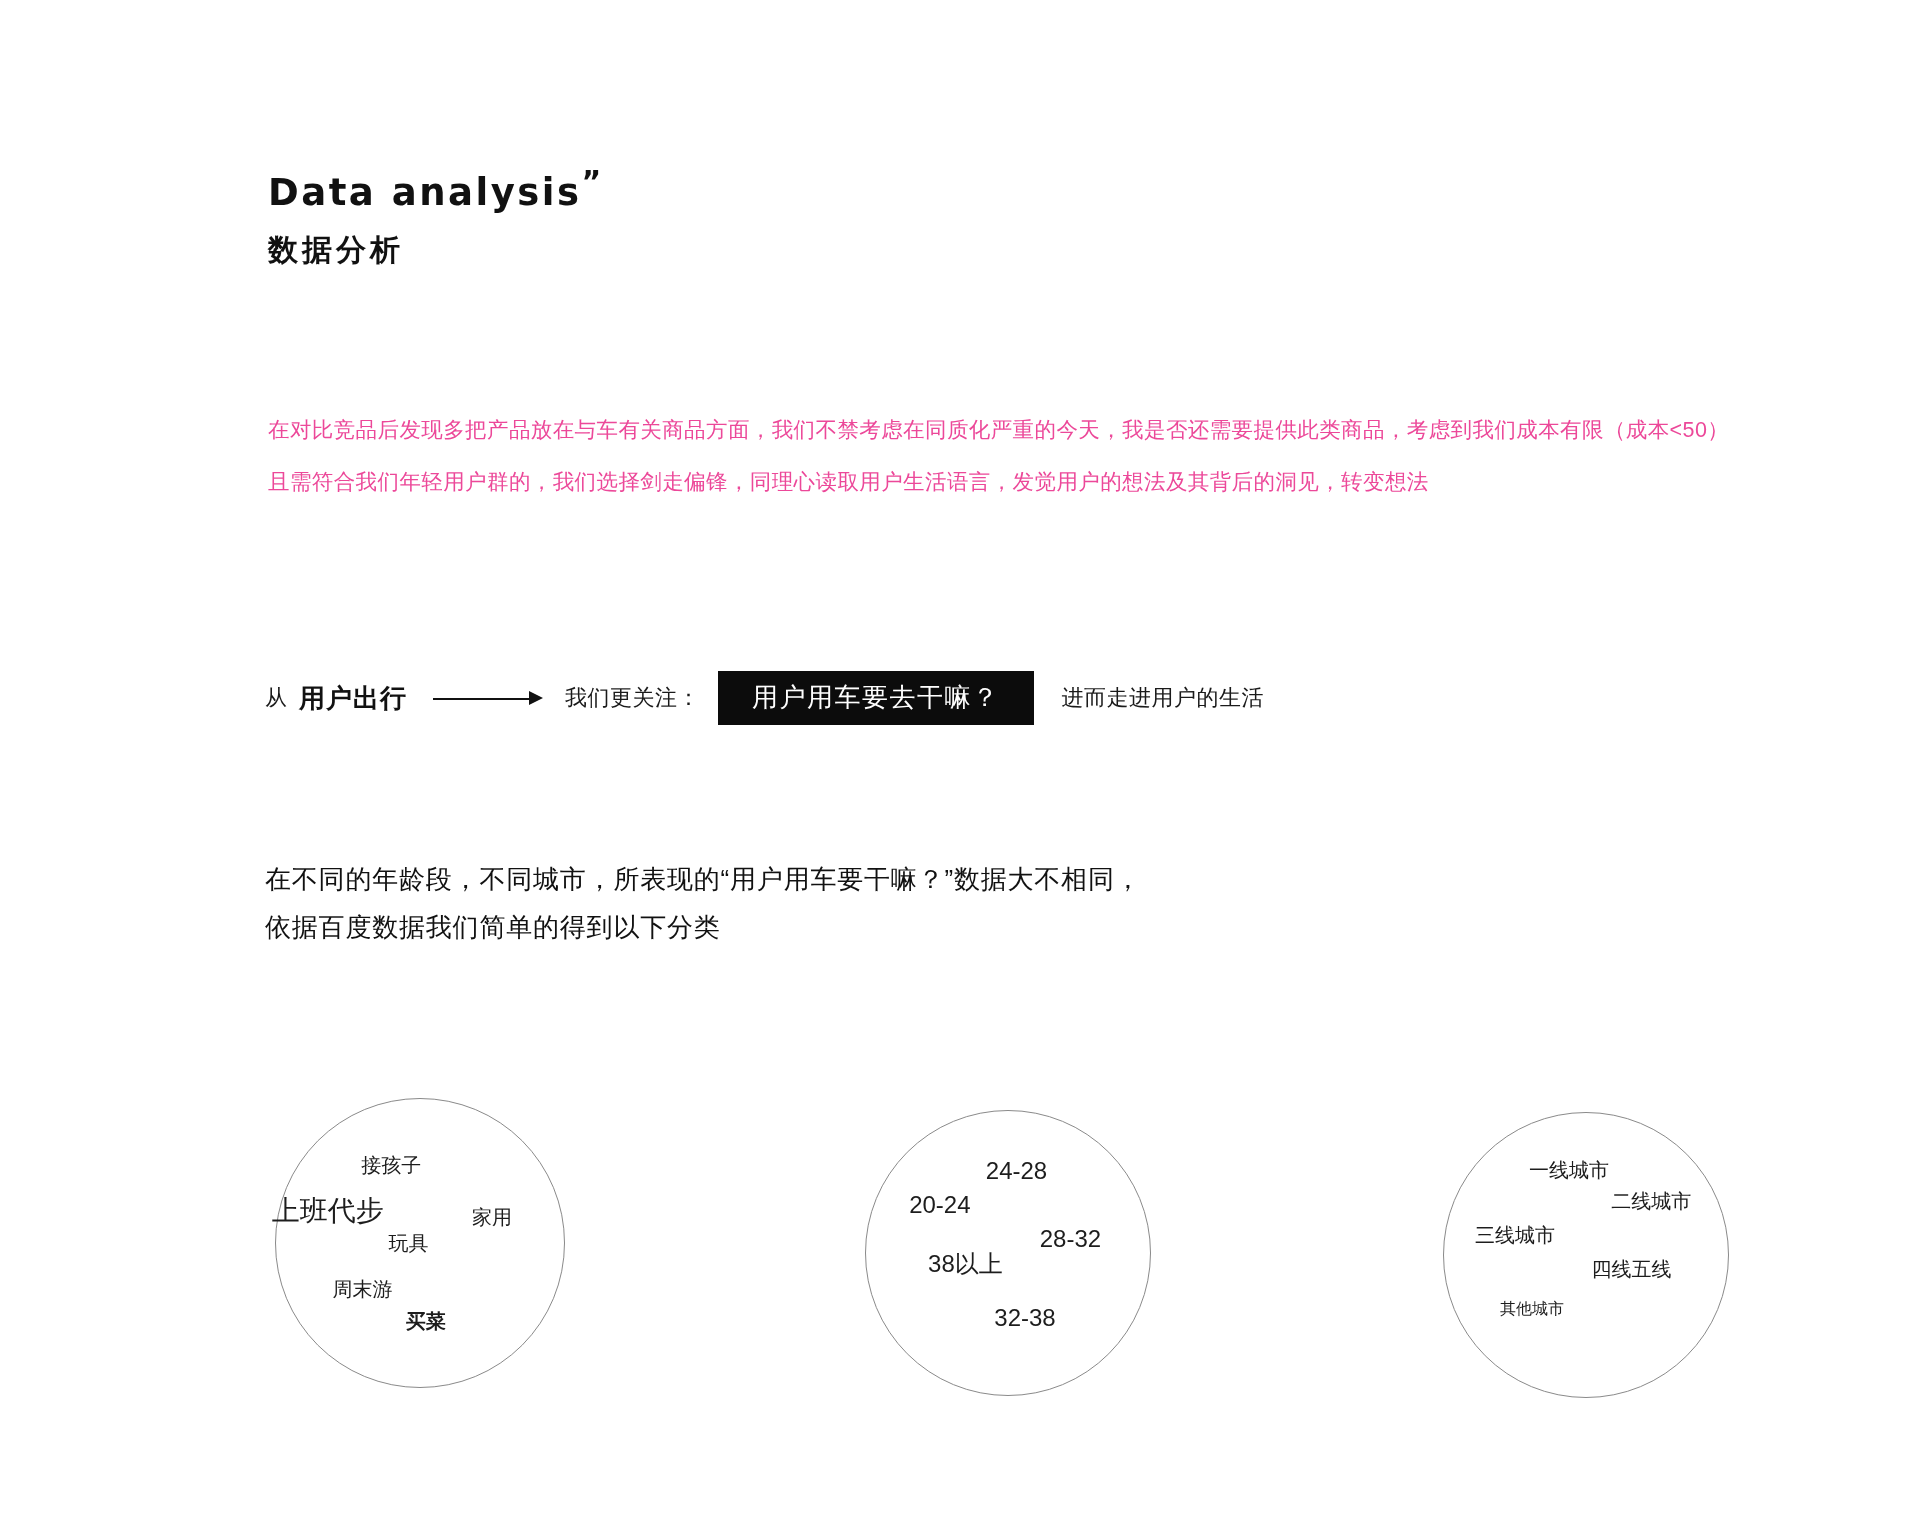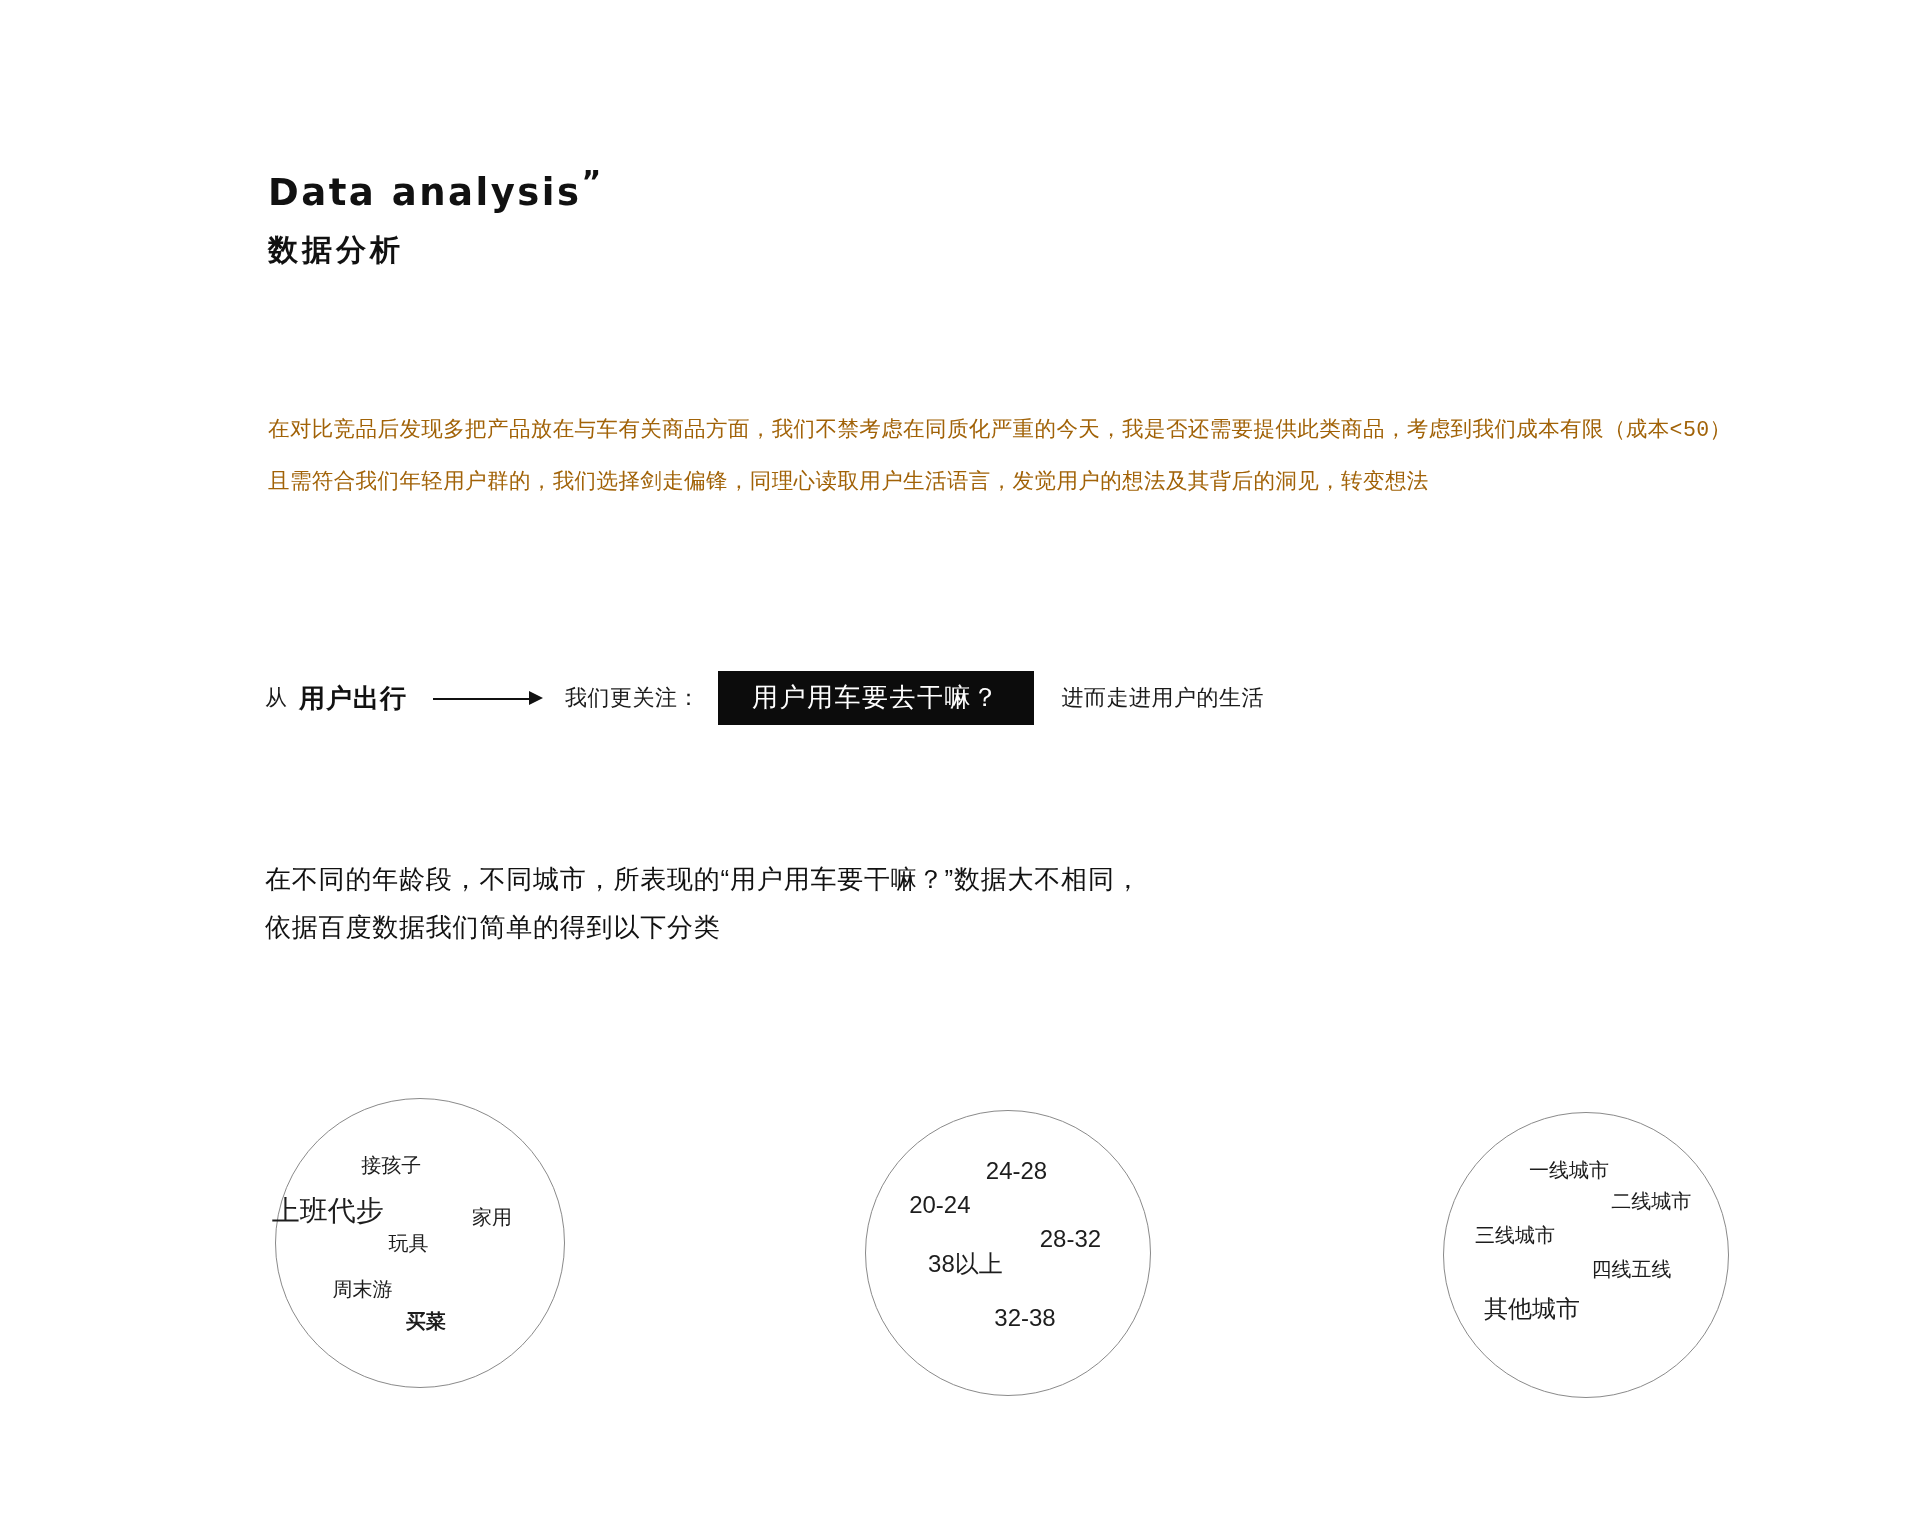--- a/index.html
+++ b/index.html
@@ -53,23 +53,22 @@
   }
 
   
   .paragraph {
     position: absolute;
     left: 225px;
     top: 405px;
     width: 1470px;
     font-size: 21.5px;
     line-height: 2.4;
-    color: #a16207;
+    color: #ec4899;
     letter-spacing: 0.4px;
-    font-family: Liberation Mono, monospace;
   }
 
   
   .flow-row {
     position: absolute;
     left: 222px;
     top: 672px;
     display: flex;
     align-items: center;
     height: 52px;
@@ -205,16 +204,16 @@
       <span class="tag" style="left: 26%; top: 33%; font-size: 24px;">20-24</span>
       <span class="tag" style="left: 72%; top: 45%; font-size: 24px;">28-32</span>
       <span class="tag" style="left: 35%; top: 54%; font-size: 24px;">38以上</span>
       <span class="tag" style="left: 56%; top: 73%; font-size: 24px;">32-38</span>
     </div>
   <div class="circle" id="circle-city">
       <span class="tag" style="left: 44%; top: 20%; font-size: 20px;">一线城市</span>
       <span class="tag" style="left: 73%; top: 31%; font-size: 20px;">二线城市</span>
       <span class="tag" style="left: 25%; top: 43%; font-size: 20px;">三线城市</span>
       <span class="tag" style="left: 66%; top: 55%; font-size: 20px;">四线五线</span>
-      <span class="tag" style="left: 31%; top: 69%; font-size: 24px;">其他城市</span>
+      <span class="tag" style="left: 31%; top: 69%; font-size: 16px;">其他城市</span>
     </div>
 
 </div>
 
 </body></html>

